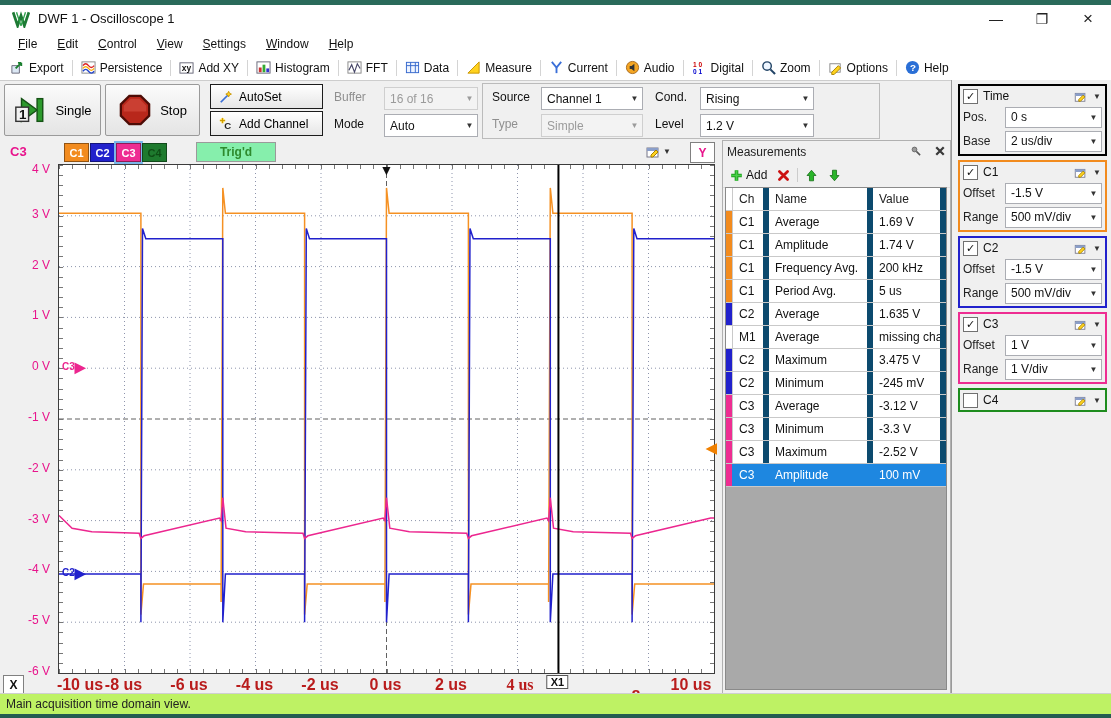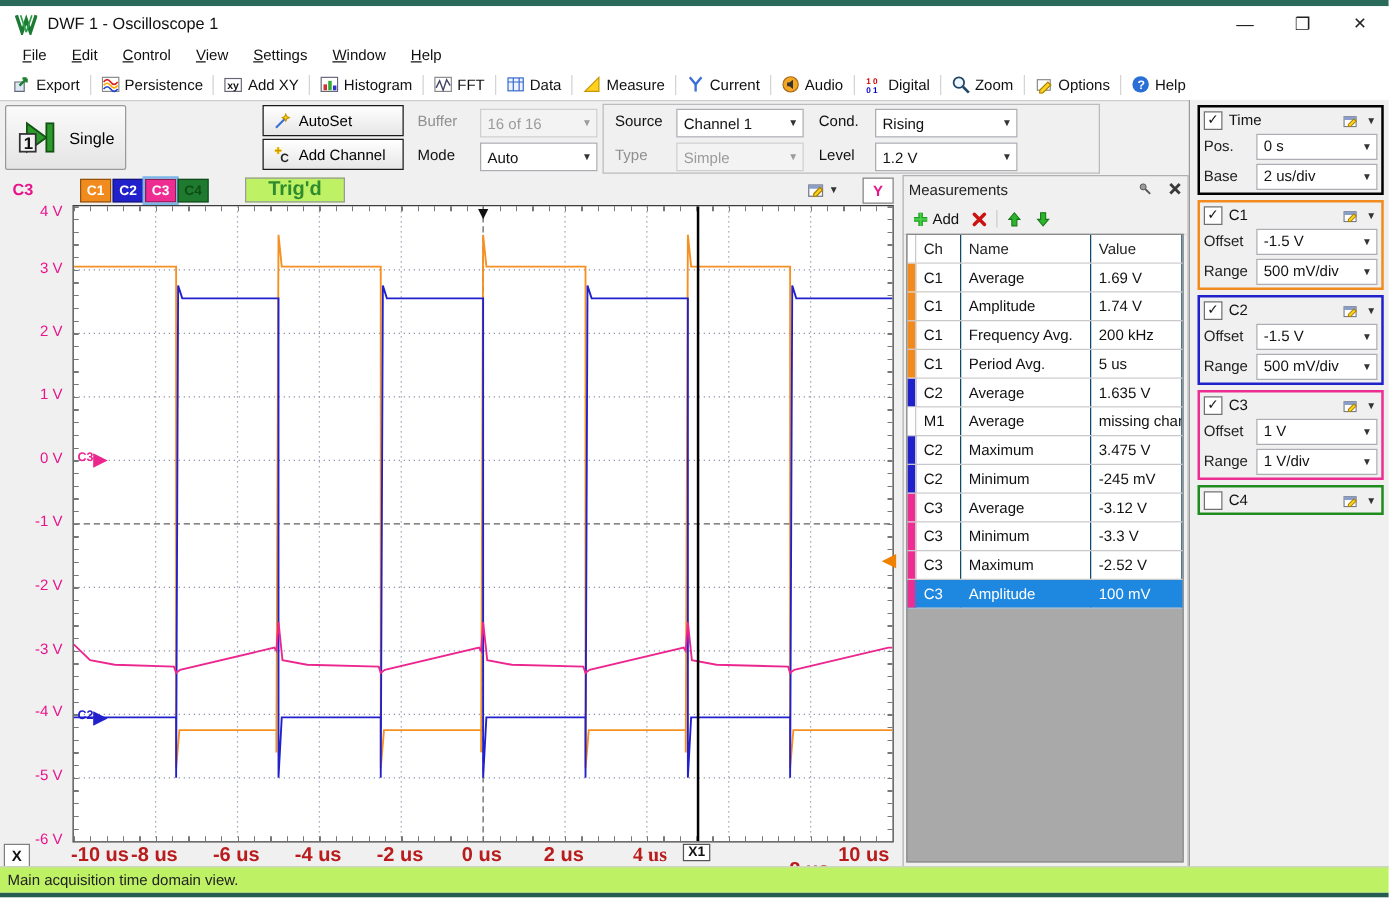--- a/index.html
+++ b/index.html
@@ -39,22 +39,22 @@
   .combo.disabled .val,.combo.disabled .dd{color:#9b9b9b}
   .trig-groupbox{position:absolute;left:482px;top:2px;width:396px;height:54px;border:1px solid #bbb}
   
   .main{position:absolute;top:140px;left:0;width:951px;height:554px;background:#f0f0f0}
   .scope{position:absolute;left:0;top:0;width:722px;height:554px;background:#f0f0f0}
   .active-ch{position:absolute;left:10px;top:4px;font-weight:bold;font-size:13px;color:#e8148c}
   .ch-tab{position:absolute;top:3px;width:23px;height:17px;color:#fff;font-weight:bold;font-size:11px;
     display:flex;align-items:center;justify-content:center;border:1px solid rgba(0,0,0,.4)}
   .ch-tab.selected{outline:2px solid #7ab6e8;outline-offset:0}
   .ch-tab.dim{color:rgba(0,40,0,.55)}
-  .trig-box{position:absolute;left:196px;top:2px;width:78px;height:18px;background:#bef264;border:1px solid #9a9a9a;
-    display:flex;align-items:center;justify-content:center;font-weight:bold;color:#2e8b2e;font-size:16px}
+  .trig-box{position:absolute;left:196px;top:2px;width:78px;height:18px;background:#86efac;border:1px solid #9a9a9a;
+    display:flex;align-items:center;justify-content:center;font-weight:bold;color:#2e8b2e;font-size:12px}
   .acq-info{position:absolute;left:283px;top:5px;font-size:11px;font-weight:bold;color:#1a1a1a;white-space:nowrap}
   .hdr-gear{position:absolute;left:645px;top:3px;width:16px;height:16px}
   .hdr-dd{position:absolute;left:663px;top:7px;font-size:8px;color:#333}
   .axis-btn{position:absolute;background:#fff;border:1px solid #808080;display:flex;align-items:center;justify-content:center;font-weight:bold;font-size:12px}
   .plot{position:absolute;left:58px;top:24px;width:655px;height:508px;background:#fff;border:1px solid #3c3c3c}
   .plot svg{position:absolute;left:0;top:0}
   .tickstrip-h{position:absolute;left:0;right:0;height:4px;background:repeating-linear-gradient(90deg,#777 0 1px,transparent 1px 13.1px)}
   .tickstrip-v{position:absolute;top:0;bottom:0;width:4px;background:repeating-linear-gradient(#777 0 1px,transparent 1px 10.16px)}
   .y-lab{position:absolute;right:6px;font-weight:normal;font-size:12px;color:#e8148c;white-space:nowrap}
   .x-lab{position:absolute;font-weight:bold;font-size:16px;color:#b91c1c;transform:translateX(-50%);white-space:nowrap}
@@ -65,21 +65,21 @@
   .trig-lev{position:absolute;right:-3px;font-size:15px}
   
   .meas{position:absolute;left:722px;top:0;width:229px;height:554px;background:#f0f0f0;border:1px solid #b0b0b0;box-sizing:border-box}
   .meas-title{height:18px;display:flex;align-items:center;padding:2px 4px;font-size:12px;color:#222}
   .meas-title svg{width:12px;height:12px;margin-left:6px}
   .meas-tools{height:24px;display:flex;align-items:center;gap:4px;padding-left:4px;border-bottom:1px solid #ddd}
   .meas-tools .tool{display:flex;align-items:center;gap:3px;padding:1px 3px}
   .meas-tools svg{width:13px;height:13px}
   .meas-table{position:absolute;left:2px;right:3px;top:46px;bottom:3px;background:#a9a9a9;border:1px solid #8a8a8a;overflow:hidden}
   .m-row{display:grid;grid-template-columns:7px 36px 104px 1fr;height:22px;background:#fff;border-bottom:1px solid #c9c9c9}
-  .m-row div{display:flex;align-items:center;padding-left:6px;border-right:1px solid #0c4a6e;font-size:12px;overflow:hidden;white-space:nowrap}
+  .m-row div{display:flex;align-items:center;padding-left:6px;border-right:6px solid #0c4a6e;font-size:12px;overflow:hidden;white-space:nowrap}
   .m-row .stripe{padding:0;border-right:1px solid #c9c9c9}
   .m-row.header{font-size:12px;color:#222}
   .m-row.selected{background:#1e87e0;color:#fff}
   .m-row.selected div{border-right-color:#1e87e0}
   
   .sidebar{position:absolute;top:80px;left:951px;width:160px;height:614px;background:#f0f0f0;border-left:1px solid #9a9a9a}
   .sb-panel{position:absolute;left:6px;width:145px;border:2px solid #000;background:#f0f0f0}
   .sb-head{height:20px;display:flex;align-items:center;gap:5px;padding:0 3px}
   .sb-head .name{flex:0 0 auto;font-size:12px}
   .sb-head .spacer{flex:1}
@@ -257,20 +257,27 @@
 
 <div class="controlbar">
   <button class="big-btn" style="left:4px;top:3px;width:97px;height:52px">
     <svg viewBox="0 0 24 24">
         <path d="M6 4l11 8L6 20z" fill="#2c9a2c" stroke="#145214"></path>
         <rect x="17" y="4" width="4" height="16" fill="#2c9a2c" stroke="#145214"></rect>
         <rect x="2" y="10" width="9" height="10" fill="#f2f2f2" stroke="#333"></rect>
         <text x="4.2" y="18.5" font-size="9.5" font-weight="bold" fill="#111">1</text>
       </svg>
     <span>Single</span>
+  </button>
+  <button class="big-btn" style="left:105px;top:3px;width:95px;height:52px">
+    <svg viewBox="0 0 24 24">
+        <polygon points="8,2 16,2 22,8 22,16 16,22 8,22 2,16 2,8" fill="#b8271b" stroke="#4d0c06" stroke-width="1.6"></polygon>
+        <polygon points="9,4 15,4 20,9 20,13 4,13 4,9" fill="#d14a3c" opacity=".7"></polygon>
+      </svg>
+    <span>Stop</span>
   </button>
   <button class="mini-btn" style="left:210px;top:3px;width:113px;height:25px">
     <svg viewBox="0 0 16 16">
         <path d="M2 14l8-8" stroke="#3a6fd8" stroke-width="2"></path>
         <path d="M11 1.5l1 2.2 2.2 1-2.2 1-1 2.2-1-2.2-2.2-1 2.2-1z" fill="#ffd21e" stroke="#c79400"></path>
       </svg>
     <span>AutoSet</span>
   </button>
   <button class="mini-btn" style="left:210px;top:30px;width:113px;height:25px">
     <svg viewBox="0 0 16 16">

